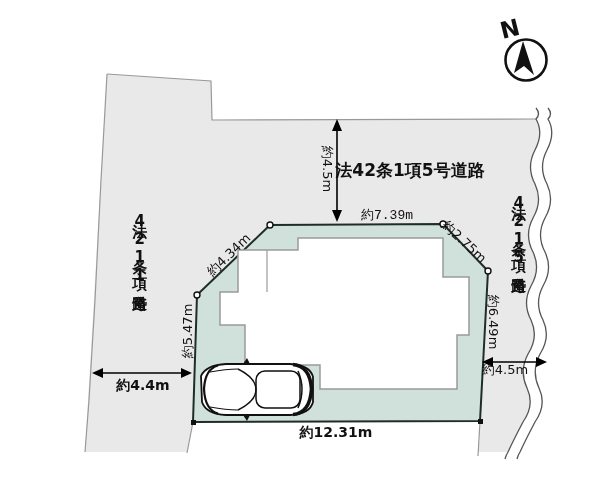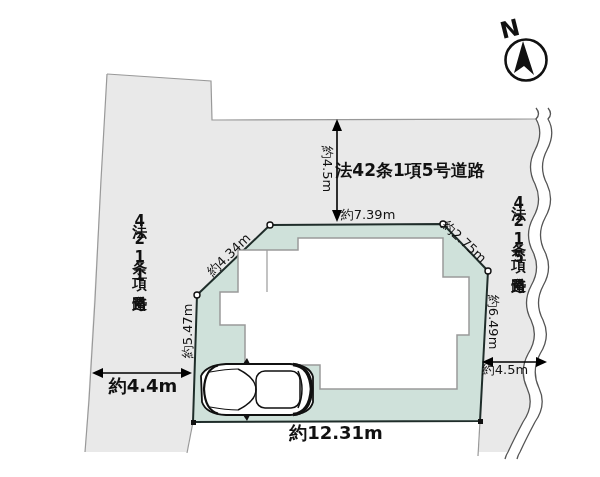--- a/index.html
+++ b/index.html
@@ -7,21 +7,21 @@
     position:relative;width:600px;height:477px;background:#ffffff;overflow:hidden;
     font-family:"DejaVu Sans","Liberation Sans",sans-serif;color:#111;
   }
   #plan-svg{position:absolute;left:0;top:0;}
   .lbl{
     position:absolute;white-space:nowrap;color:#111;
     transform:translate(-50%,-50%);
     font-family:"DejaVu Sans","Liberation Sans",sans-serif;
   }
   .dim{font-size:13px;font-weight:500;letter-spacing:0px;}
-  .dim-big{font-size:18px;font-weight:600;}
+  .dim-big{font-size:14px;font-weight:600;}
   .road-name-h{font-size:17px;font-weight:600;}
   .road-name-v{
     font-size:15px;font-weight:600;line-height:1.02;
     writing-mode:vertical-rl;text-orientation:upright;
     transform:translate(-50%,0);
   }
   .rot90{transform:translate(-50%,-50%) rotate(90deg);}
   .rotm90{transform:translate(-50%,-50%) rotate(-90deg);}
   .rot44{transform:translate(-50%,-50%) rotate(43deg);}
   .rotm44{transform:translate(-50%,-50%) rotate(-44deg);}
@@ -116,21 +116,21 @@
   <div class="lbl dim rot90" style="left:327px;top:169px;">約4.5m</div>
 
   <div class="lbl road-name-v" style="left:139px;top:212px;">法42条1項1号道路</div>
 
   <div class="lbl road-name-v" style="left:518px;top:194px;">法42条1項5号道路</div>
 
   <div class="lbl dim-big" style="left:143px;top:386px;">約4.4m</div>
 
   <div class="lbl dim" style="left:505px;top:370px;">約4.5m</div>
 
-  <div class="lbl dim" style="left:368px;top:215px;">約7.39m</div>
+  <div class="lbl dim" style="left:387px;top:215px;font-family:Liberation Mono, monospace;">約7.39m</div>
 
   <div class="lbl dim rotm44" style="left:229px;top:255px;">約4.34m</div>
 
   <div class="lbl dim rot44" style="left:464px;top:242px;">約2.75m</div>
 
   <div class="lbl dim rot90" style="left:493px;top:322px;">約6.49m</div>
 
   <div class="lbl dim rotm90" style="left:188px;top:331px;">約5.47m</div>
 
   <div class="lbl dim-big" style="left:336px;top:433px;text-align:center;">約12.31m</div>

